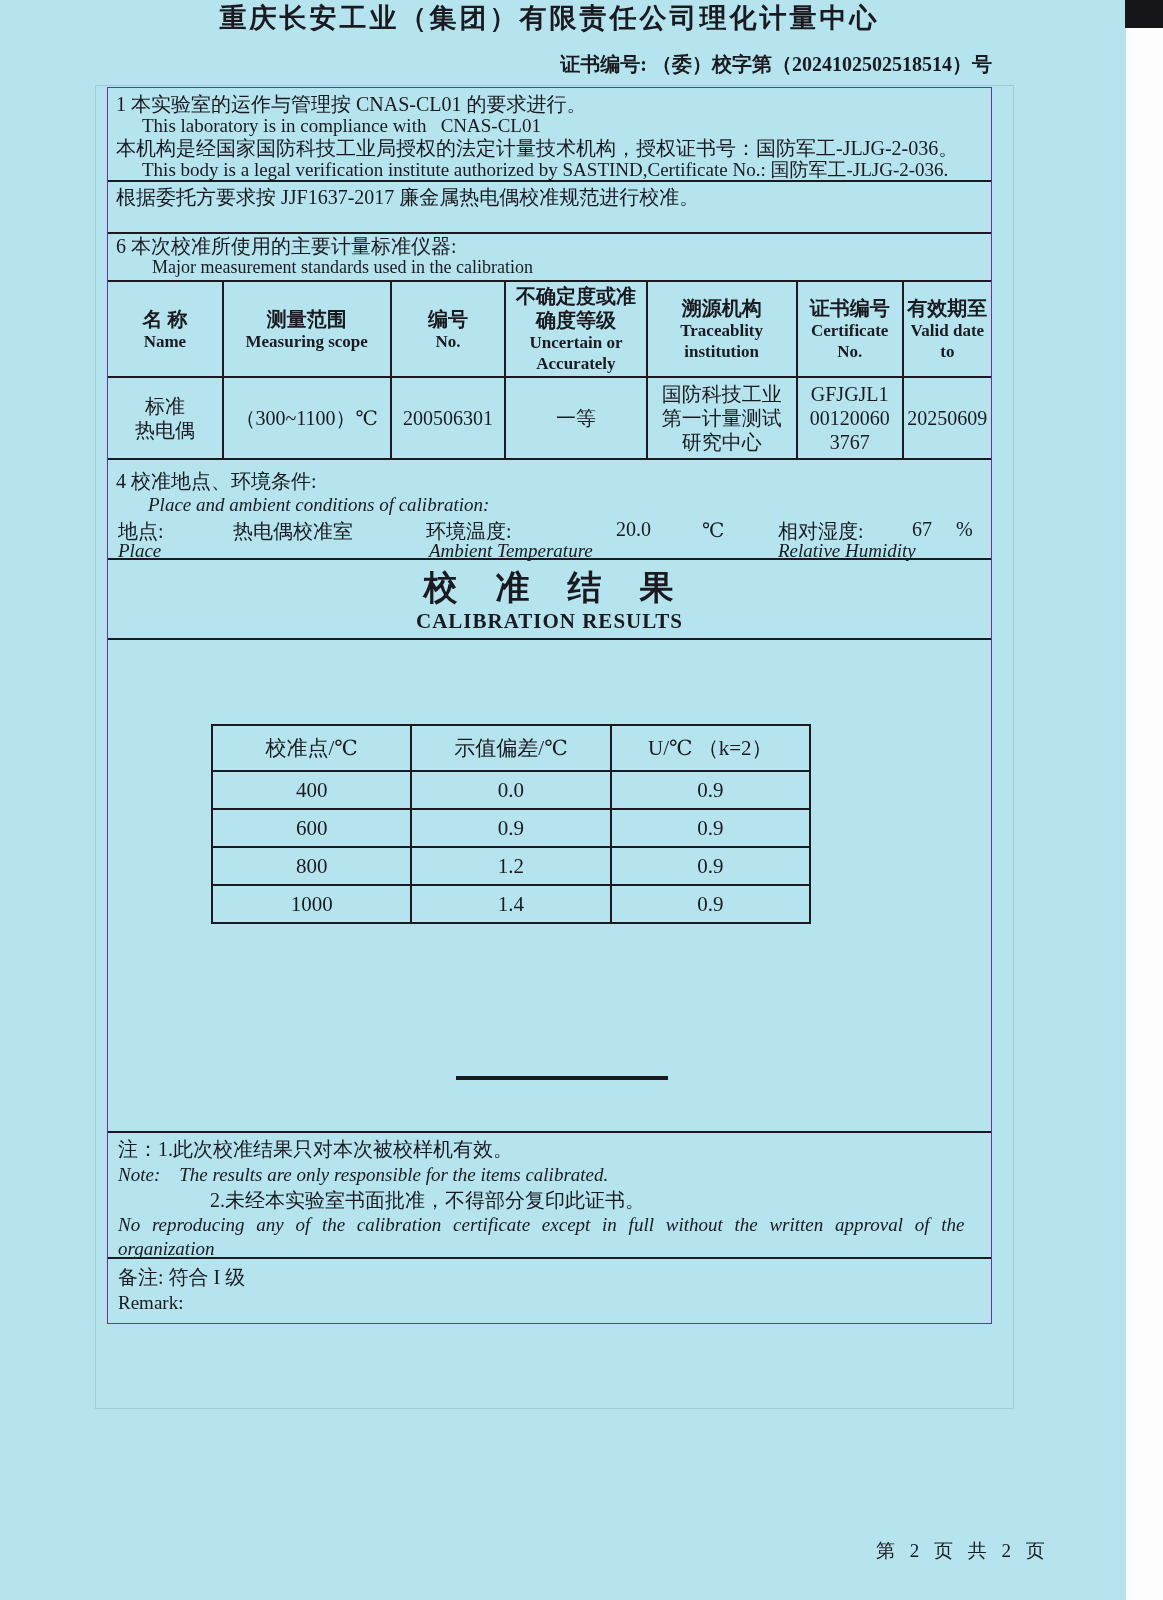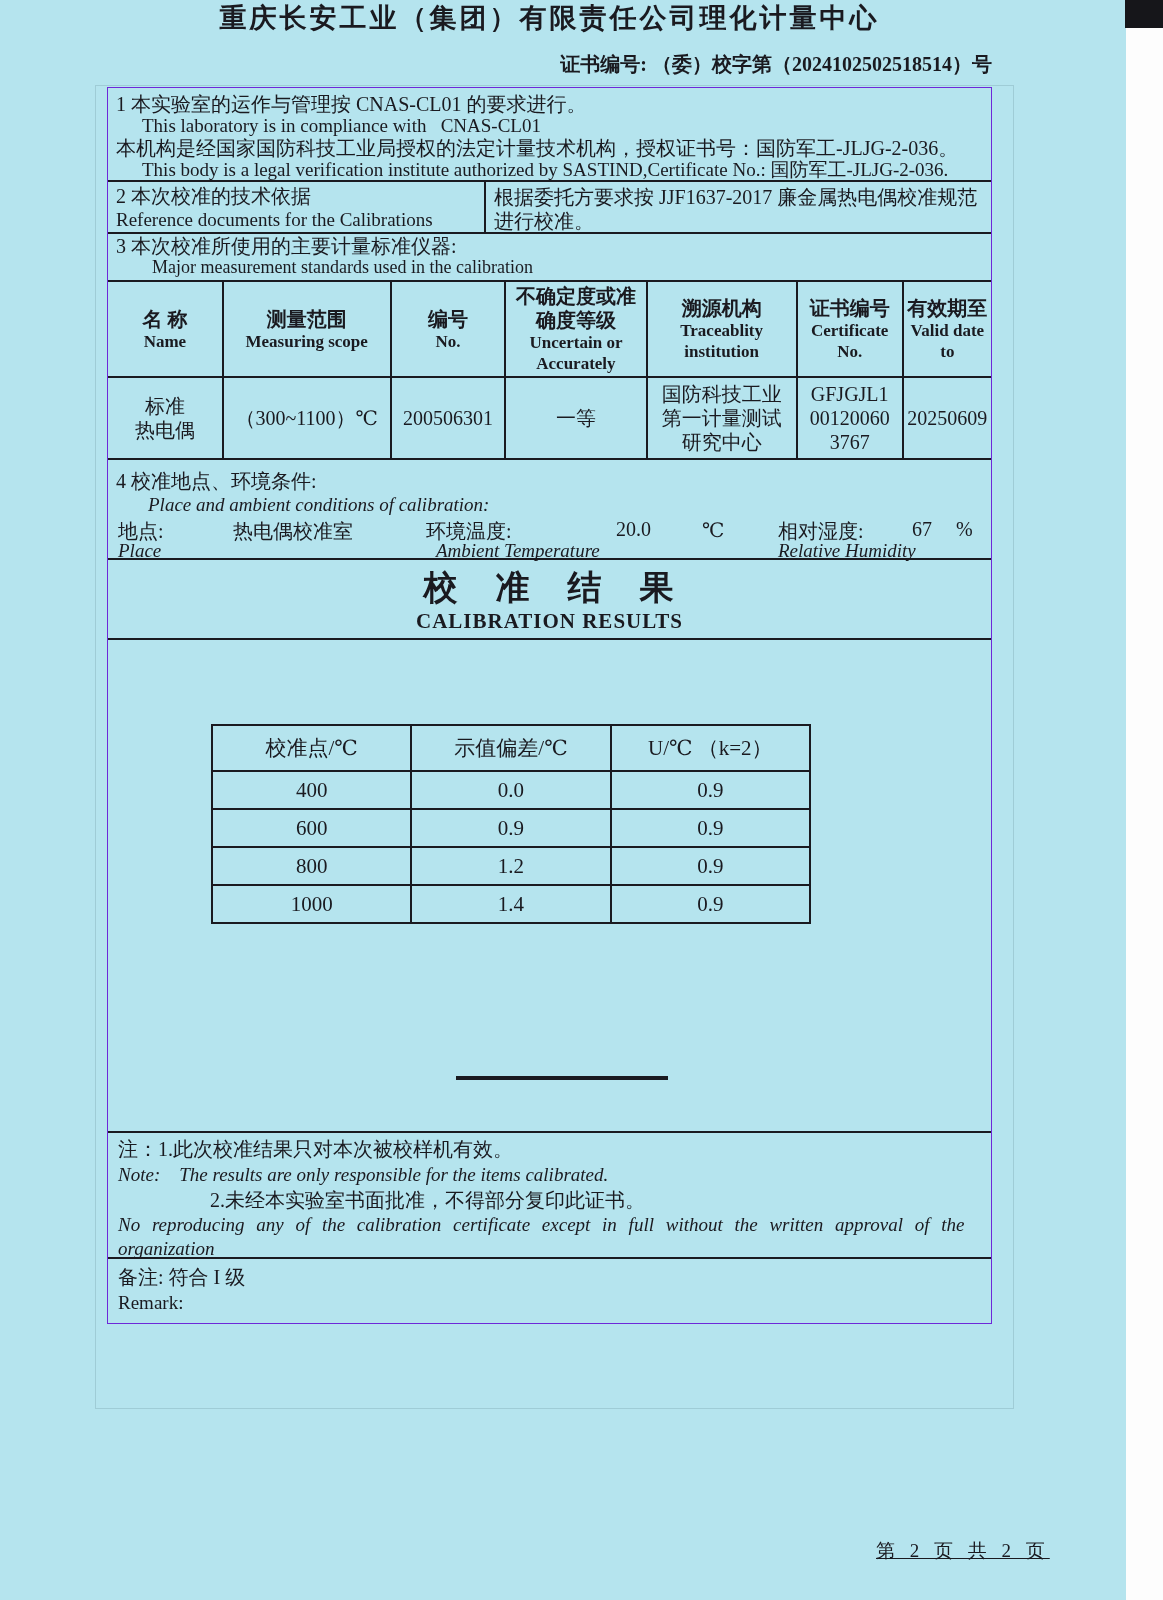--- a/index.html
+++ b/index.html
@@ -77,21 +77,21 @@
   .notes .nzh{font-size:20px;line-height:26px;white-space:pre-wrap;}
   .notes .nen{font-size:19px;font-style:italic;line-height:25px;white-space:pre-wrap;}
   .notes .indent{padding-left:92px;}
   .notes .spread{word-spacing:7px;line-height:24px;}
 
   
   .remark{height:64px;padding:5px 10px;box-sizing:border-box;}
   .remark .rzh{font-size:20px;line-height:26px;white-space:pre-wrap;}
   .remark .ren{font-size:19px;line-height:25px;}
 
-  .footer{position:absolute;left:876px;top:1538px;font-size:19px;letter-spacing:5px;white-space:pre-wrap;text-decoration:underline;}
+  .footer{position:absolute;left:876px;top:1538px;font-size:19px;letter-spacing:5px;white-space:pre-wrap;}
 </style>
 </head>
 <body>
 
 <div class="paper"></div>
 <div class="scan-white-strip"></div>
 <div class="scan-black-corner"></div>
 <div class="faint-outline"></div>
 
 <div class="content">
@@ -102,29 +102,25 @@
   <div class="main-box">
 
     <div class="sec sec1">
       <div class="zh">1 本实验室的运作与管理按 CNAS-CL01 的要求进行。</div>
       <div class="en">This laboratory is in compliance with   CNAS-CL01</div>
       <div class="zh">本机构是经国家国防科技工业局授权的法定计量技术机构，授权证书号：国防军工-JLJG-2-036。</div>
       <div class="en">This body is a legal verification institute authorized by SASTIND,Certificate No.: 国防军工-JLJG-2-036.</div>
     </div>
 
     <div class="sec sec2">
-      <div class="cell-l">
-        <div class="zh">2 本次校准的技术依据</div>
-        <div class="en">Reference documents for the Calibrations</div>
-      </div>
       <div class="cell-r zh">根据委托方要求按 JJF1637-2017 廉金属热电偶校准规范进行校准。</div>
     </div>
 
     <div class="sec3">
-      <div class="zh">3 本次校准所使用的主要计量标准仪器:</div>
+      <div class="zh">6 本次校准所使用的主要计量标准仪器:</div>
       <div class="en">Major measurement standards used in the calibration</div>
     </div>
 
     <div class="sec" style="border-bottom:none;">
       <table class="std">
         <colgroup>
           <col style="width:13%">
             <col style="width:19%">
             <col style="width:13%">
           <col style="width:16%">
@@ -194,21 +190,21 @@
       <span class="s4-zh" style="left:10px;top:58px;">地点:</span>
       <span class="s4-zh" style="left:125px;top:58px;">热电偶校准室</span>
       <span class="s4-zh" style="left:318px;top:58px;">环境温度:</span>
       <span class="s4-zh" style="left:508px;top:58px;">20.0</span>
       <span class="s4-zh" style="left:594px;top:58px;">℃</span>
       <span class="s4-zh" style="left:670px;top:58px;">相对湿度:</span>
       <span class="s4-zh" style="left:804px;top:58px;">67</span>
       <span class="s4-zh" style="left:848px;top:58px;">%</span>
 
       <span class="s4-en" style="left:10px;top:80px;">Place</span>
-      <span class="s4-en" style="left:328px;top:80px;">Ambient Temperature</span>
+      <span class="s4-en" style="left:321px;top:80px;">Ambient Temperature</span>
       <span class="s4-en" style="left:670px;top:80px;">Relative Humidity</span>
     </div>
 
     <div class="sec res-title">
       <div class="t-zh">校　准　结　果</div>
       <div class="t-en">CALIBRATION RESULTS</div>
     </div>
 
     <div class="sec res-body">
       <table class="res">

